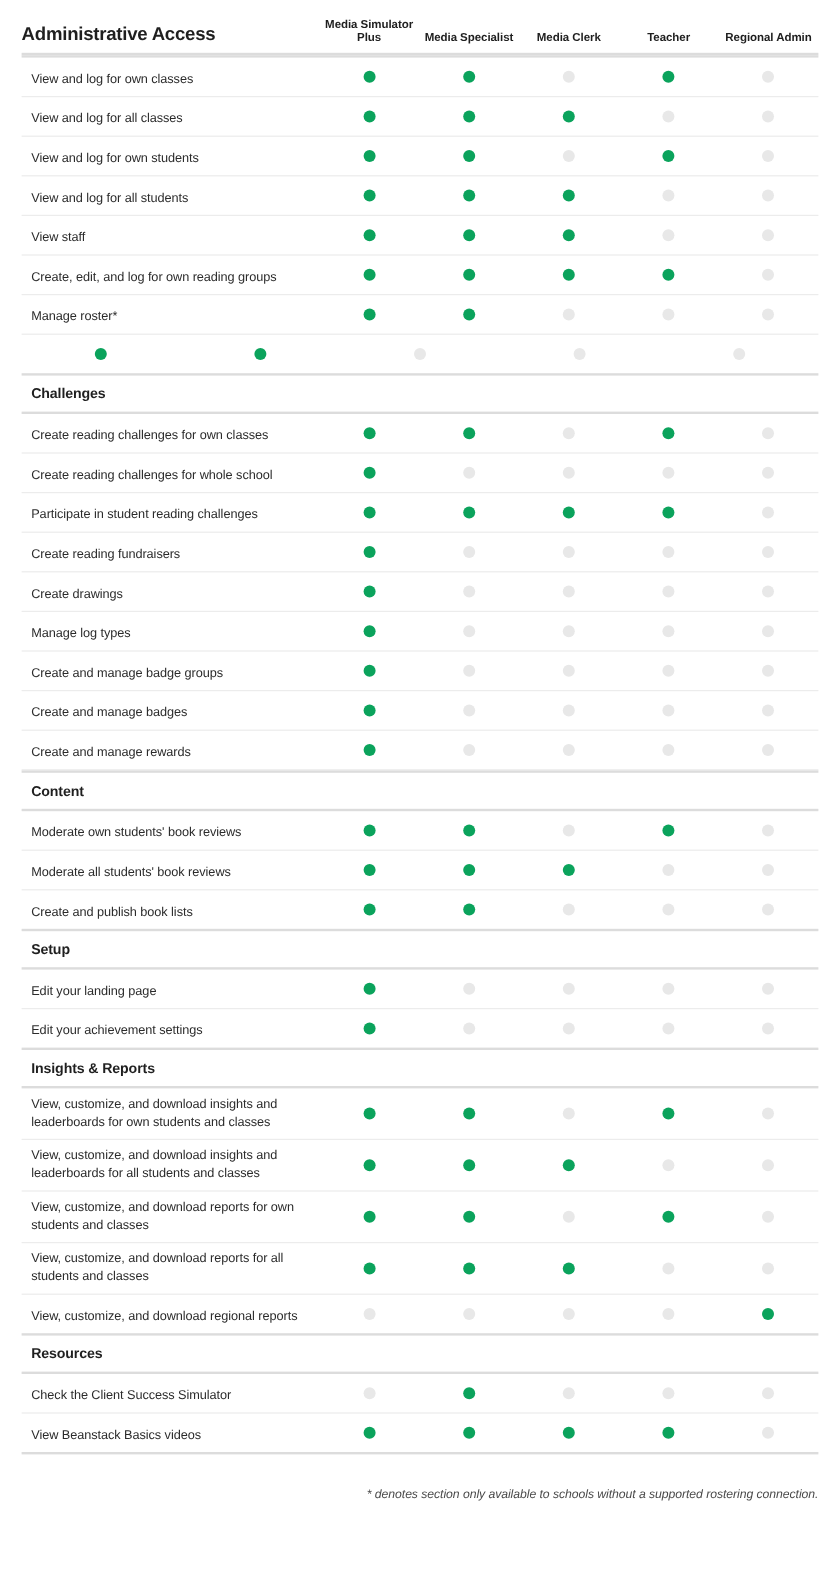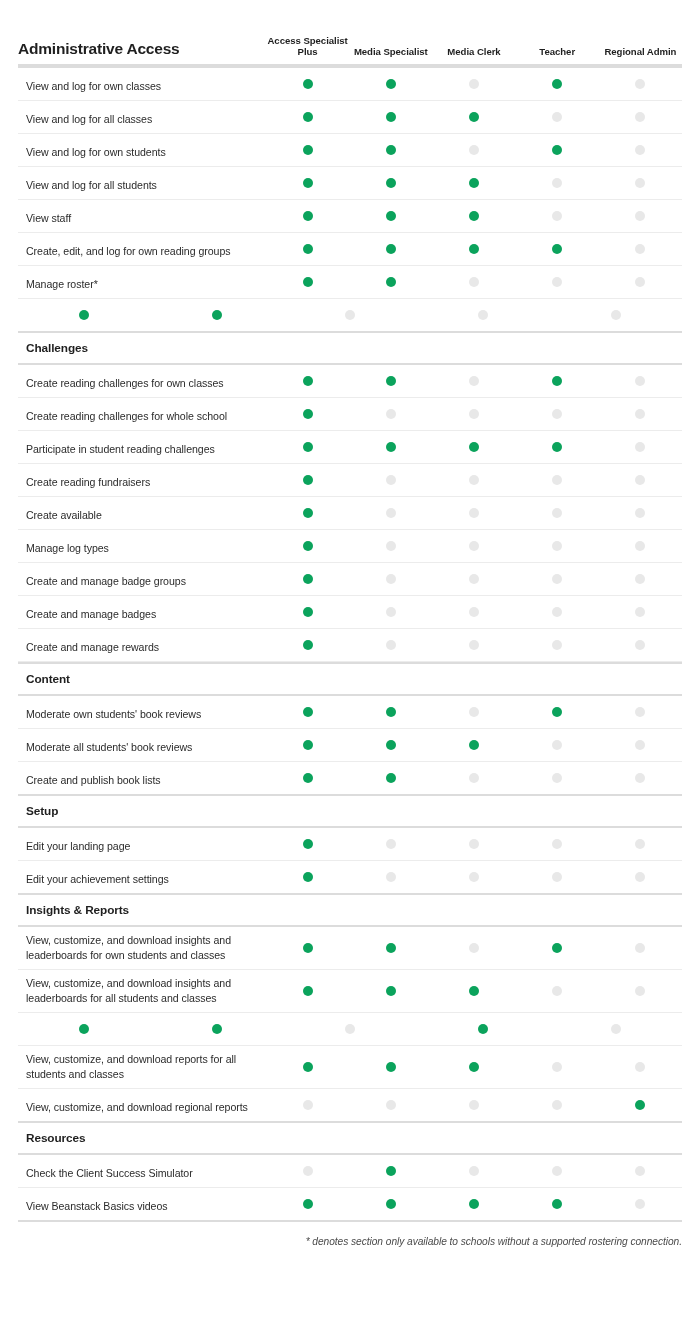--- a/index.html
+++ b/index.html
@@ -9,21 +9,20 @@
     height: 1320px;
     background: #ffffff;
     font-family: "Liberation Sans", sans-serif;
     color: #2b2b2b;
     overflow: hidden;
   }
 
   .matrix {
     width: 700px;
     padding: 0 18px;
-    margin-top: 20px;
   }
 
   
   .head-row {
     display: flex;
     align-items: flex-end;
     height: 44px;
     padding-bottom: 4px;
   }
 
@@ -95,32 +94,32 @@
   }
   .dot.on  { background: #0ba35c; }
   .dot.off { background: #e8e8e8; }
 
   
   .footnote {
     text-align: right;
     font-size: 10.2px;
     font-style: italic;
     color: #4a4a4a;
-    padding: 14px 0 0 0;
+    padding: 28px 0 0 0;
     letter-spacing: -0.05px;
   }
 </style>
 </head>
 <body>
 
 <div class="matrix">
 
   <div class="head-row">
     <div class="head-title">Administrative Access</div>
-    <div class="head-col">Access Specialist Plus</div>
+    <div class="head-col">Media Simulator Plus</div>
     <div class="head-col">Media Specialist</div>
     <div class="head-col">Media Clerk</div>
     <div class="head-col">Teacher</div>
     <div class="head-col">Regional Admin</div>
   </div>
 
   <div id="body-slot">
       <div class="rule-thick"></div>
       <div class="rule-thick"></div>
       <div class="row">
@@ -346,21 +345,21 @@
         </div>
         <div class="cell">
           <span class="dot off"></span>
         </div>
         <div class="cell">
           <span class="dot off"></span>
         </div>
       </div>
       <div class="rule-thin"></div>
       <div class="row">
-        <div class="row-label">Create available</div>
+        <div class="row-label">Create drawings</div>
         <div class="cell">
           <span class="dot on"></span>
         </div>
         <div class="cell">
           <span class="dot off"></span>
         </div>
         <div class="cell">
           <span class="dot off"></span>
         </div>
         <div class="cell">
@@ -581,20 +580,21 @@
         </div>
         <div class="cell">
           <span class="dot off"></span>
         </div>
         <div class="cell">
           <span class="dot off"></span>
         </div>
       </div>
       <div class="rule-thin"></div>
       <div class="row">
+        <div class="row-label">View, customize, and download reports for own students and classes</div>
         <div class="cell">
           <span class="dot on"></span>
         </div>
         <div class="cell">
           <span class="dot on"></span>
         </div>
         <div class="cell">
           <span class="dot off"></span>
         </div>
         <div class="cell">

